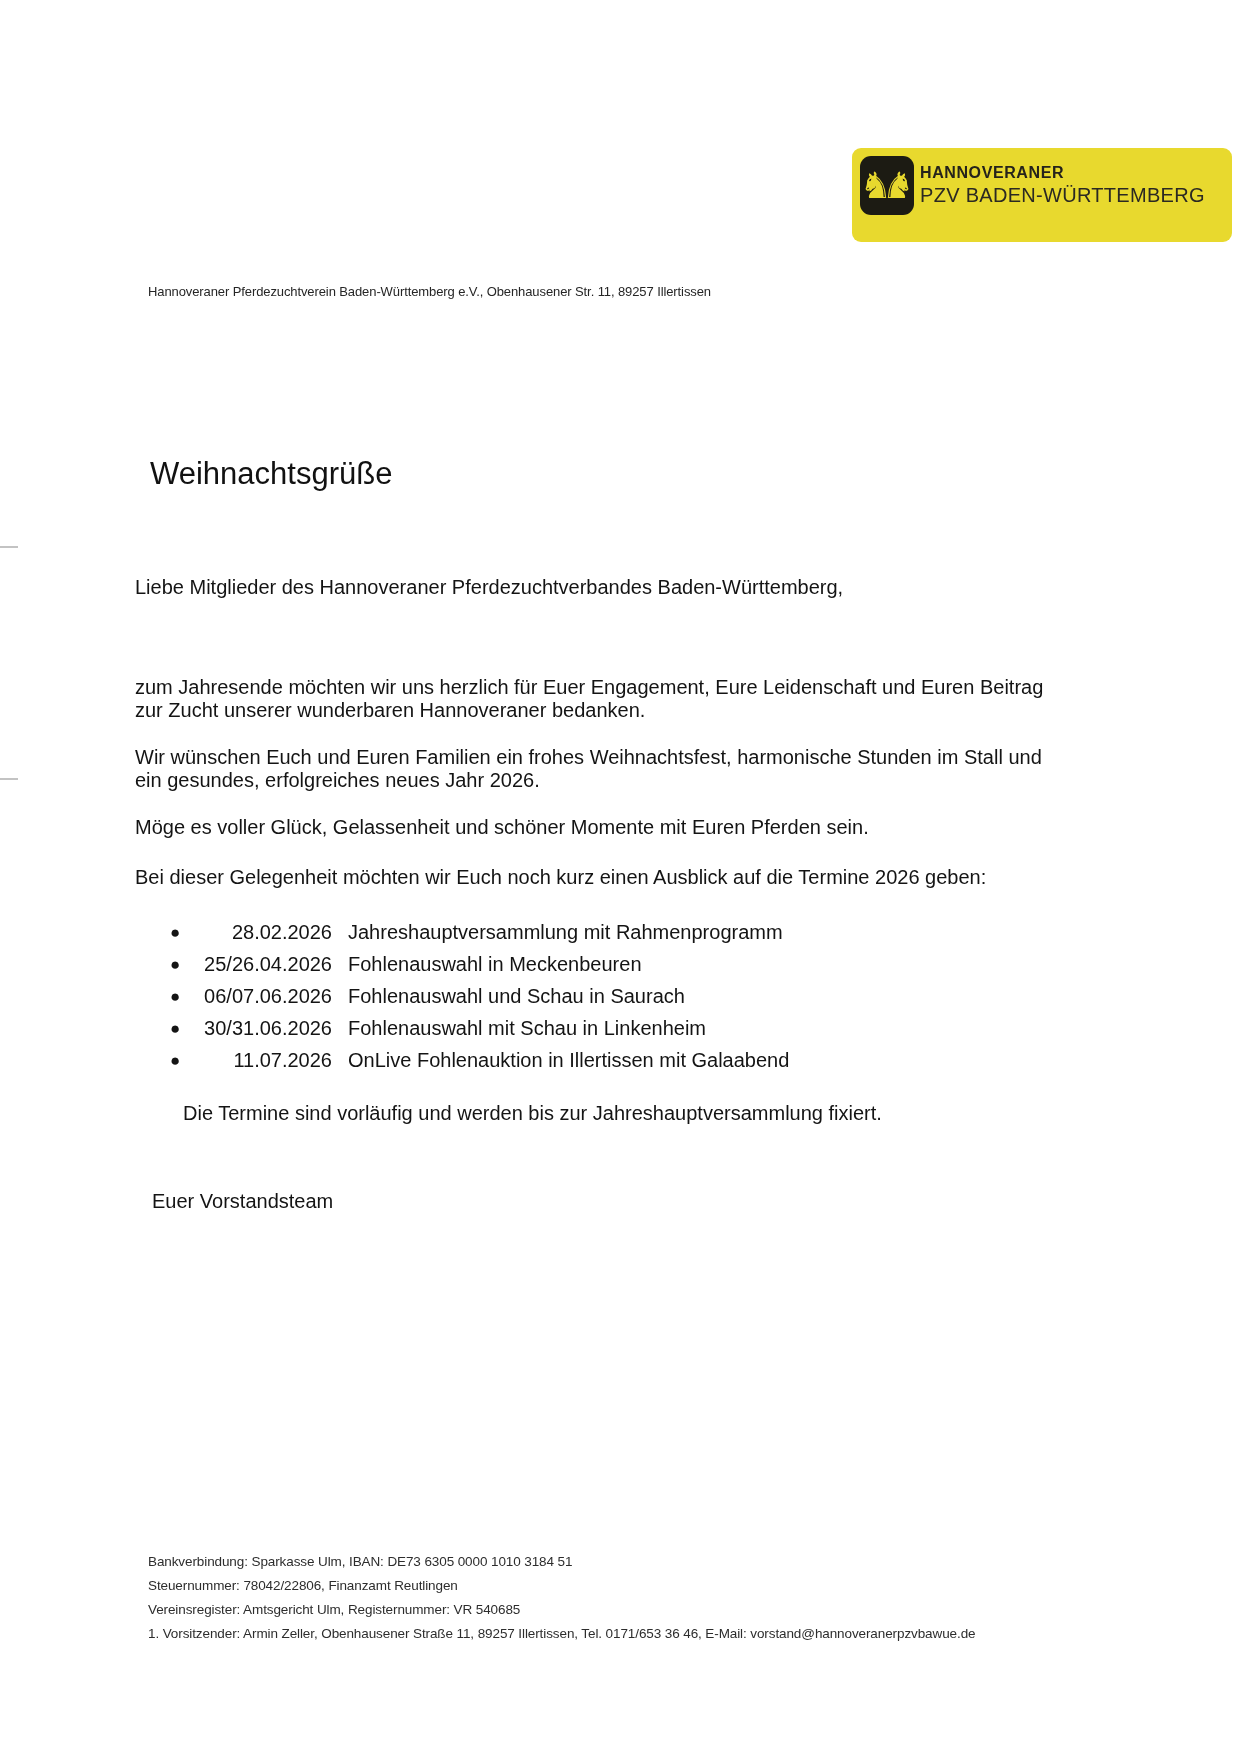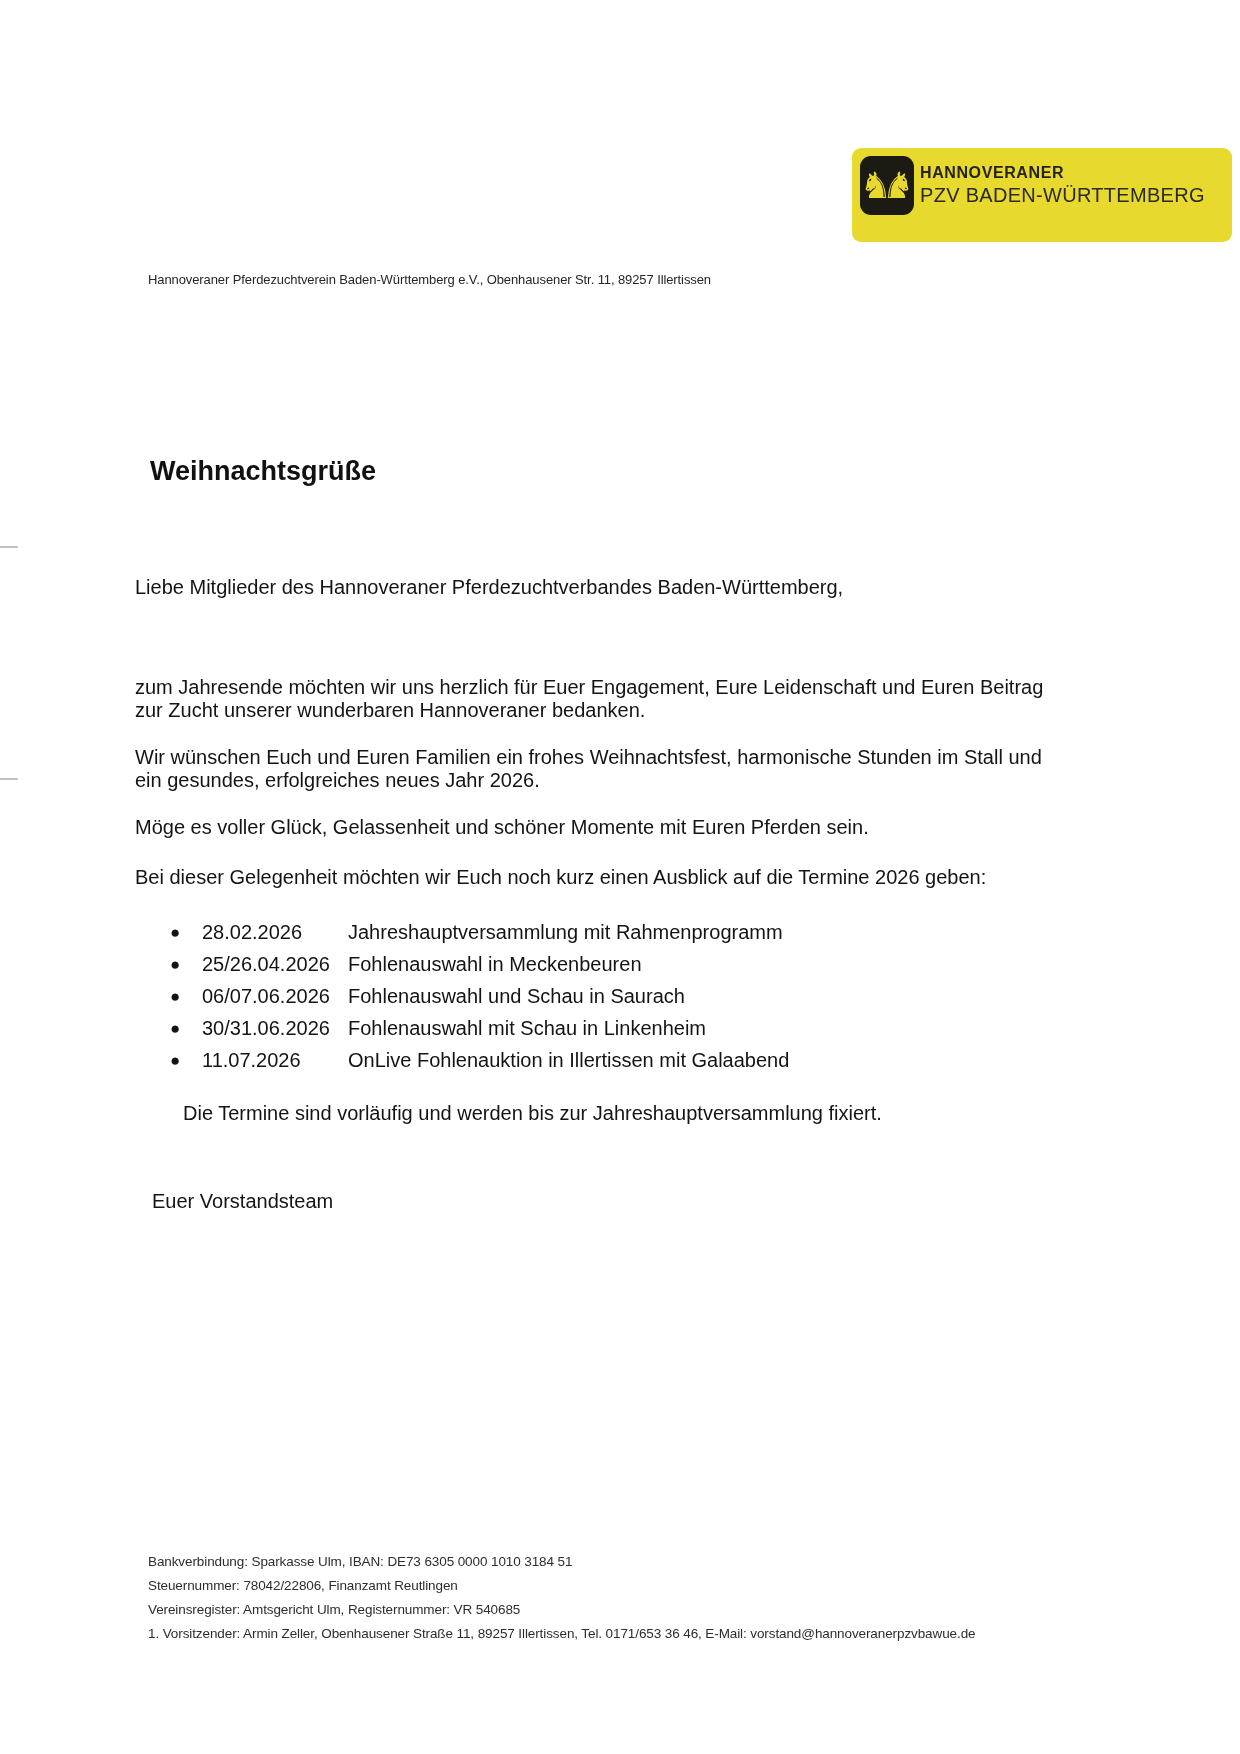--- a/index.html
+++ b/index.html
@@ -65,33 +65,33 @@
     width:18px;
     height:2px;
     background:#c3c3c3;
   }
   .fold-mark.m1 { top:546px; }
   .fold-mark.m2 { top:778px; }
 
   
   .sender-line {
     position:absolute;
-    left:148px; top:272px;
+    left:148px; top:284px;
     font-size:13px;
     letter-spacing:-0.1px;
     color:#262626;
     text-align:center;
   }
 
   
   .doc-title {
     position:absolute;
     left:150px; top:456px;
-    font-size:27px;
-    font-weight:700;
+    font-size:31px;
+    font-weight:400;
     color:#111111;
   }
   .body-text {
     position:absolute;
     left:135px;
     font-size:20px;
     line-height:23px;
     color:#141414;
     white-space:pre-line;
   }
@@ -117,20 +117,21 @@
   }
   .event-bullet {
     width:32px;
     font-size:17px;
     line-height:23px;
     color:#141414;
   }
   .event-date {
     width:130px;
     line-height:23px;
+    text-align:right;
   }
   .event-desc {
     line-height:23px;
     white-space:nowrap;
     margin-left:16px;
   }
 
   
   .footer {
     position:absolute;

